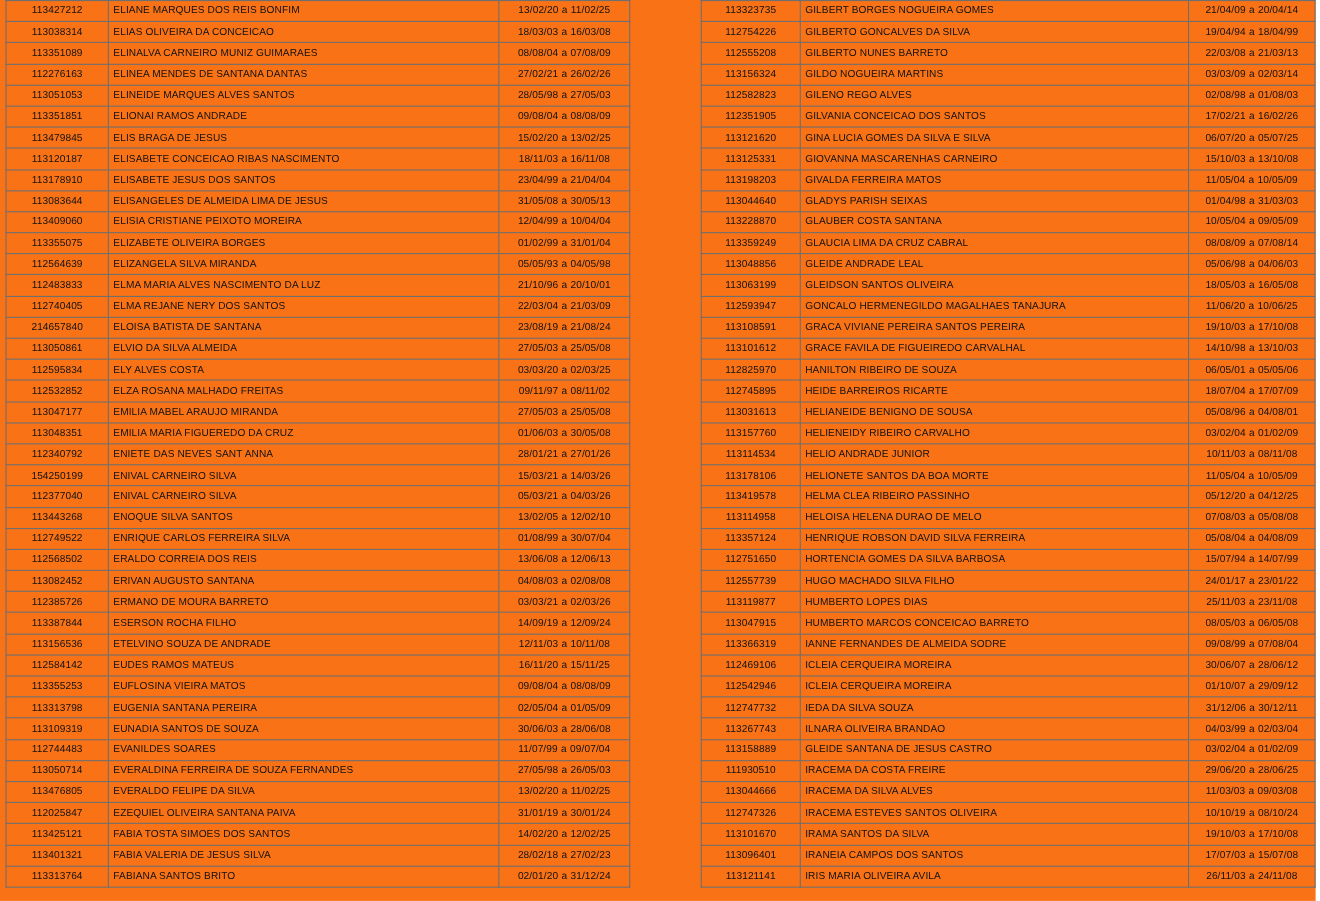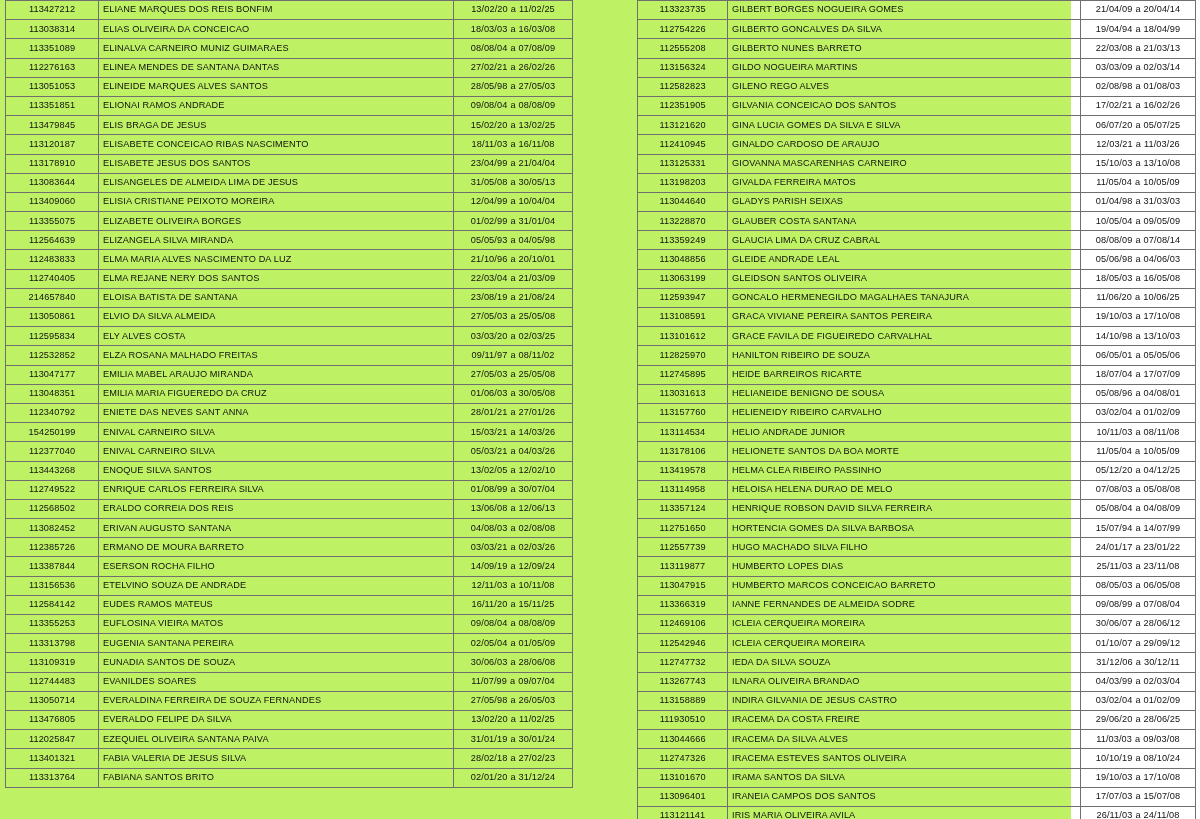--- a/index.html
+++ b/index.html
@@ -10,23 +10,23 @@
   }
   body {
     width: 1200px;
     height: 819px;
     font-family: "Liberation Sans", sans-serif;
     color: #111111;
     overflow: hidden;
   }
   .page {
     position: relative;
-    width: 1071px;
+    width: 1196px;
     height: 819px;
-    background: #bef264;
+    background: #f97316;
   }
   .column {
     position: absolute;
     top: 0;
   }
   .column.left  { left: 5px;   width: 567px; }
   .column.right { left: 637px; width: 558px; }
 
   table.reg {
     border-collapse: collapse;
@@ -271,20 +271,25 @@
             <td class="c-id">113476805</td>
             <td class="c-name">EVERALDO FELIPE DA SILVA</td>
             <td class="c-period"><span>13/02/20</span><span class="period-sep">a</span><span>11/02/25</span></td>
           </tr>
           <tr>
             <td class="c-id">112025847</td>
             <td class="c-name">EZEQUIEL OLIVEIRA SANTANA PAIVA</td>
             <td class="c-period"><span>31/01/19</span><span class="period-sep">a</span><span>30/01/24</span></td>
           </tr>
           <tr>
+            <td class="c-id">113425121</td>
+            <td class="c-name">FABIA TOSTA SIMOES DOS SANTOS</td>
+            <td class="c-period"><span>14/02/20</span><span class="period-sep">a</span><span>12/02/25</span></td>
+          </tr>
+          <tr>
             <td class="c-id">113401321</td>
             <td class="c-name">FABIA VALERIA DE JESUS SILVA</td>
             <td class="c-period"><span>28/02/18</span><span class="period-sep">a</span><span>27/02/23</span></td>
           </tr>
           <tr>
             <td class="c-id">113313764</td>
             <td class="c-name">FABIANA SANTOS BRITO</td>
             <td class="c-period"><span>02/01/20</span><span class="period-sep">a</span><span>31/12/24</span></td>
           </tr>
         </tbody>
@@ -328,25 +333,20 @@
             <td class="c-id">112351905</td>
             <td class="c-name">GILVANIA CONCEICAO DOS SANTOS</td>
             <td class="c-period"><span>17/02/21</span><span class="period-sep">a</span><span>16/02/26</span></td>
           </tr>
           <tr>
             <td class="c-id">113121620</td>
             <td class="c-name">GINA LUCIA GOMES DA SILVA E SILVA</td>
             <td class="c-period"><span>06/07/20</span><span class="period-sep">a</span><span>05/07/25</span></td>
           </tr>
           <tr>
-            <td class="c-id">112410945</td>
-            <td class="c-name">GINALDO CARDOSO DE ARAUJO</td>
-            <td class="c-period"><span>12/03/21</span><span class="period-sep">a</span><span>11/03/26</span></td>
-          </tr>
-          <tr>
             <td class="c-id">113125331</td>
             <td class="c-name">GIOVANNA MASCARENHAS CARNEIRO</td>
             <td class="c-period"><span>15/10/03</span><span class="period-sep">a</span><span>13/10/08</span></td>
           </tr>
           <tr>
             <td class="c-id">113198203</td>
             <td class="c-name">GIVALDA FERREIRA MATOS</td>
             <td class="c-period"><span>11/05/04</span><span class="period-sep">a</span><span>10/05/09</span></td>
           </tr>
           <tr>
@@ -474,21 +474,21 @@
             <td class="c-name">IEDA DA SILVA SOUZA</td>
             <td class="c-period"><span>31/12/06</span><span class="period-sep">a</span><span>30/12/11</span></td>
           </tr>
           <tr>
             <td class="c-id">113267743</td>
             <td class="c-name">ILNARA OLIVEIRA BRANDAO</td>
             <td class="c-period"><span>04/03/99</span><span class="period-sep">a</span><span>02/03/04</span></td>
           </tr>
           <tr>
             <td class="c-id">113158889</td>
-            <td class="c-name">INDIRA GILVANIA DE JESUS CASTRO</td>
+            <td class="c-name">GLEIDE SANTANA DE JESUS CASTRO</td>
             <td class="c-period"><span>03/02/04</span><span class="period-sep">a</span><span>01/02/09</span></td>
           </tr>
           <tr>
             <td class="c-id">111930510</td>
             <td class="c-name">IRACEMA DA COSTA FREIRE</td>
             <td class="c-period"><span>29/06/20</span><span class="period-sep">a</span><span>28/06/25</span></td>
           </tr>
           <tr>
             <td class="c-id">113044666</td>
             <td class="c-name">IRACEMA DA SILVA ALVES</td>

